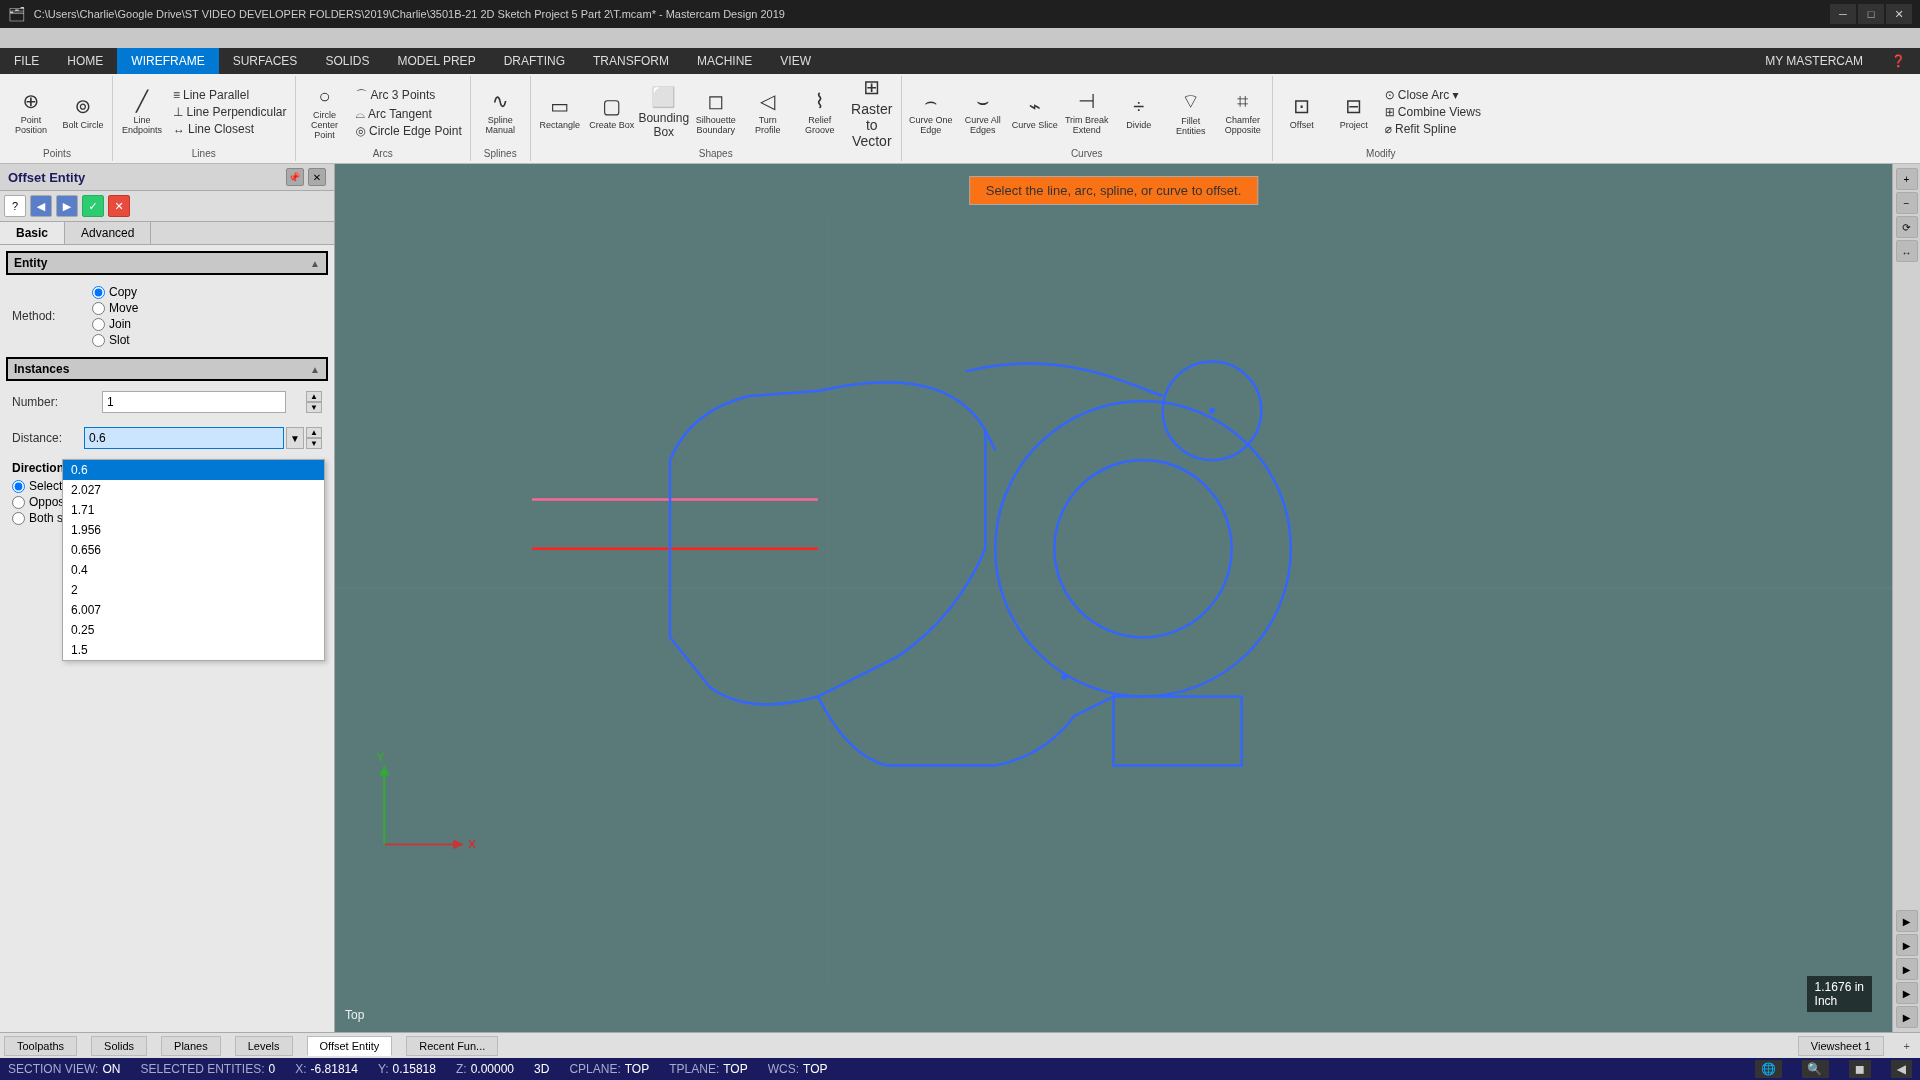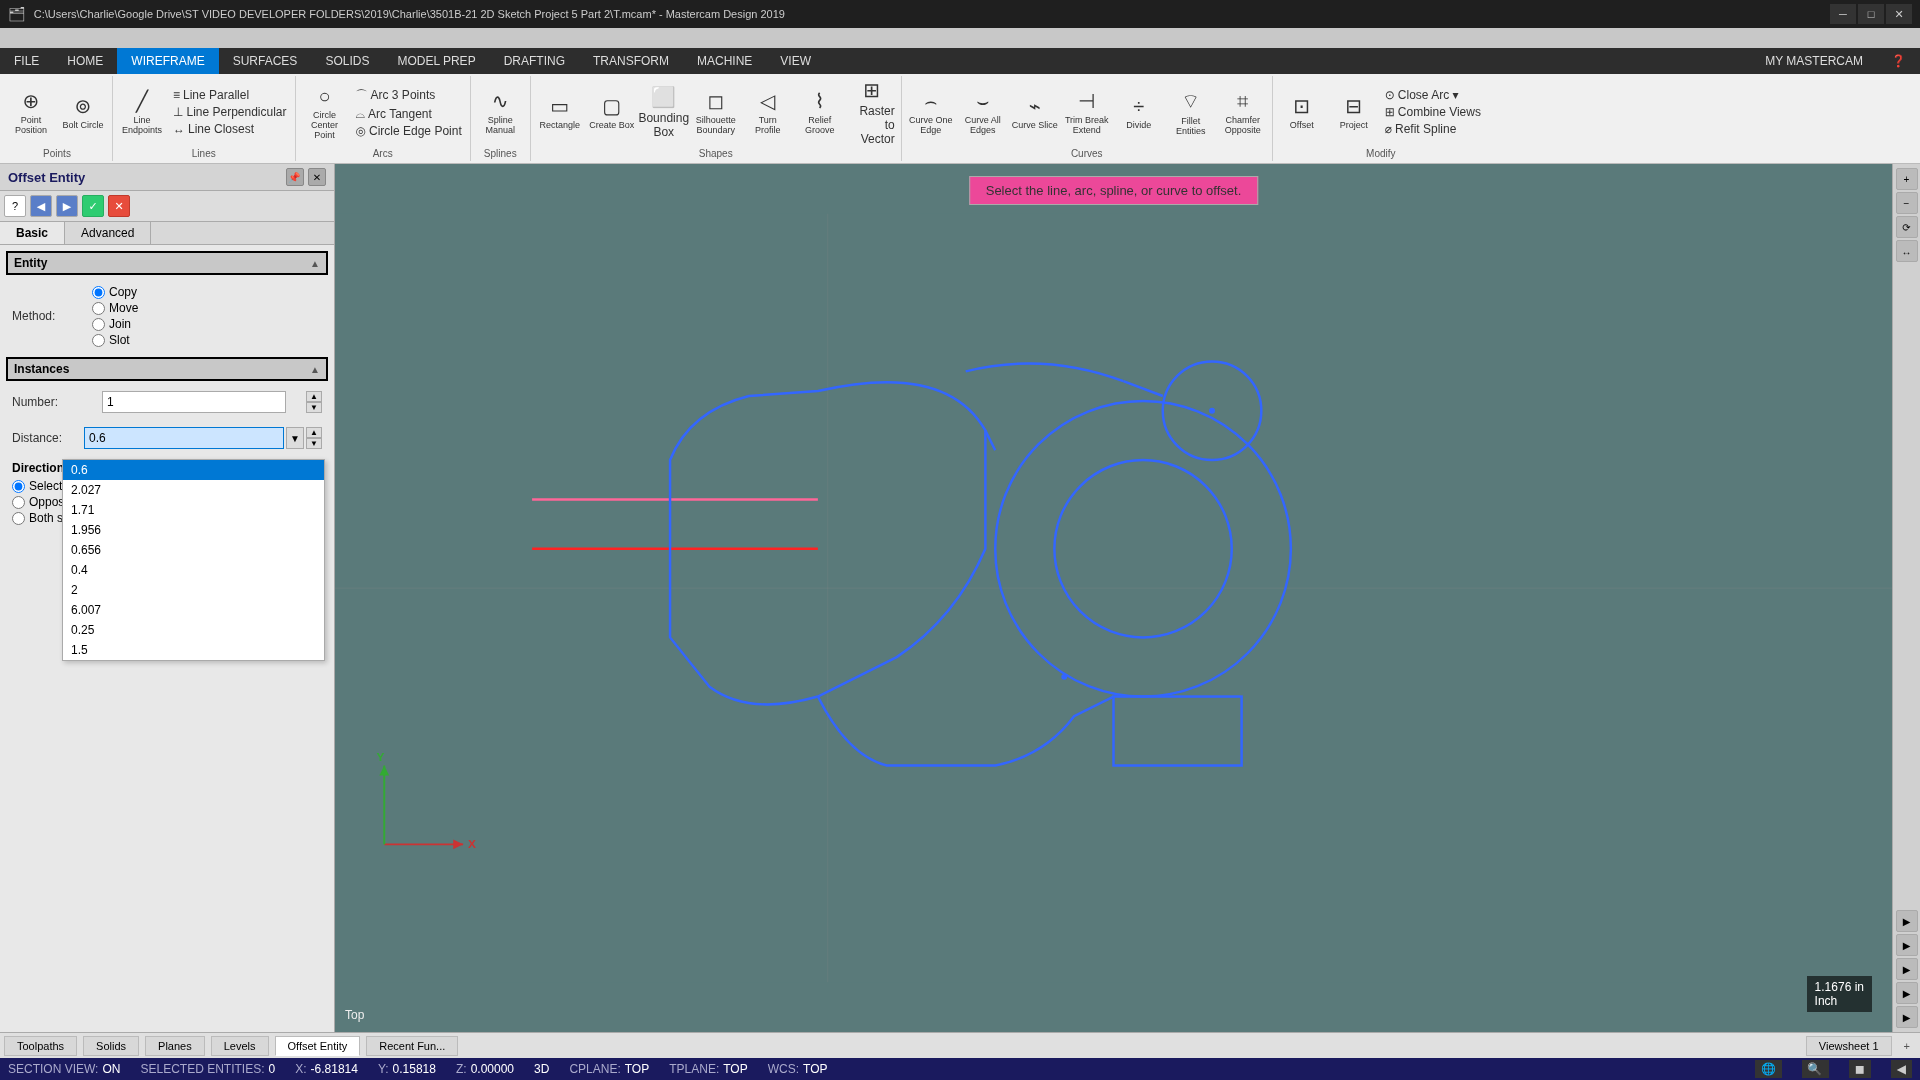--- a/index.html
+++ b/index.html
@@ -114,38 +114,38 @@
     }
     .dropdown-item.selected { background: #0078d4; color: white; }
 
     
     .canvas-area {
       flex: 1; background: #5a7a7a; position: relative; overflow: hidden;
     }
 
     .canvas-prompt {
       position: absolute; top: 12px; left: 50%; transform: translateX(-50%);
-      background: #ec4899; border: 1px solid #aaa; padding: 6px 16px;
+      background: #f97316; border: 1px solid #aaa; padding: 6px 16px;
       font-size: 13px; color: #333; white-space: nowrap; z-index: 10;
     }
 
     
     .cad-canvas { width: 100%; height: 100%; position: absolute; top: 0; left: 0; }
 
     
     .right-sidebar {
       width: 28px; background: #d0d0d0; border-left: 1px solid #aaa;
       display: flex; flex-direction: column; align-items: center; padding: 4px 2px; gap: 2px;
     }
     .right-btn { width: 22px; height: 22px; background: #bbb; border: 1px solid #aaa; cursor: pointer; font-size: 10px; display: flex; align-items: center; justify-content: center; border-radius: 2px; }
 
     
     .bottom-tabs {
       height: 26px; background: #e0e0e0; border-top: 1px solid #aaa;
-      display: flex; align-items: center; gap: 6px; padding: 0 4px;
+      display: flex; align-items: center; gap: 14px; padding: 0 4px;
     }
     .bottom-tab { padding: 3px 12px; cursor: pointer; font-size: 11px; border: 1px solid #bbb; background: #d8d8d8; }
     .bottom-tab.active { background: #fff; border-bottom-color: white; }
     .bottom-tab-add { padding: 3px 6px; cursor: pointer; font-size: 11px; color: #555; }
 
     .status-bar {
       height: 22px; background: #1a1a5e; color: #ddd; display: flex; align-items: center;
       padding: 0 8px; gap: 20px; font-size: 11px; flex-shrink: 0;
     }
     .status-item { display: flex; gap: 4px; }
@@ -284,21 +284,21 @@
       <button class="toolbar-btn">
         <span class="btn-icon">◁</span>
         <span style="font-size:9px;">Turn Profile</span>
       </button>
       <button class="toolbar-btn">
         <span class="btn-icon">⌇</span>
         <span style="font-size:9px;">Relief Groove</span>
       </button>
       <button class="toolbar-btn">
         <span class="btn-icon">⊞</span>
-        <span style="font-size:12px;text-align:right;">Raster to Vector</span>
+        <span style="font-size:14px;">Raster to Vector</span>
       </button>
     </div>
     <div class="toolbar-section-label">Shapes</div>
   </div>
 
   <div class="toolbar-section">
     <div class="toolbar-buttons">
       <button class="toolbar-btn">
         <span class="btn-icon">⌢</span>
         <span style="font-size:9px;">Curve One Edge</span>

